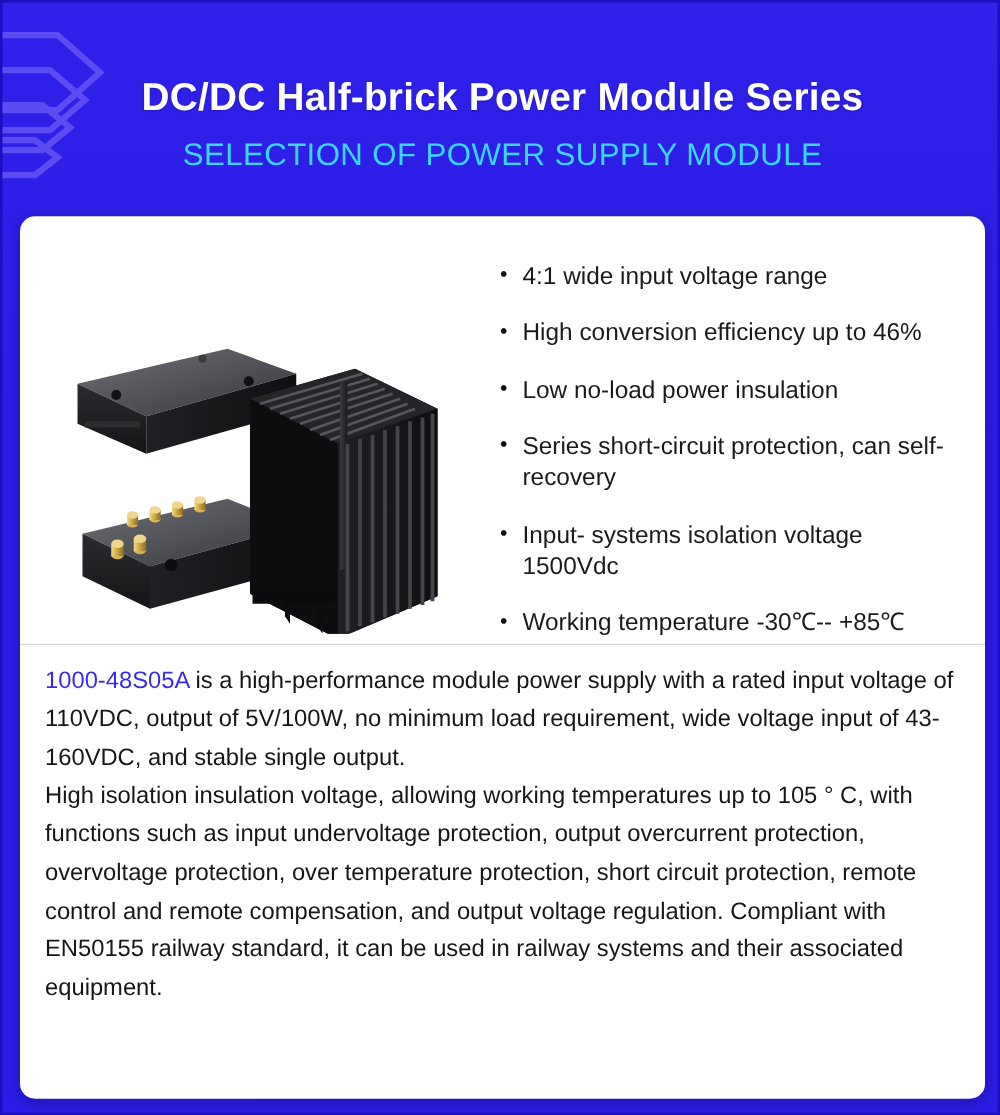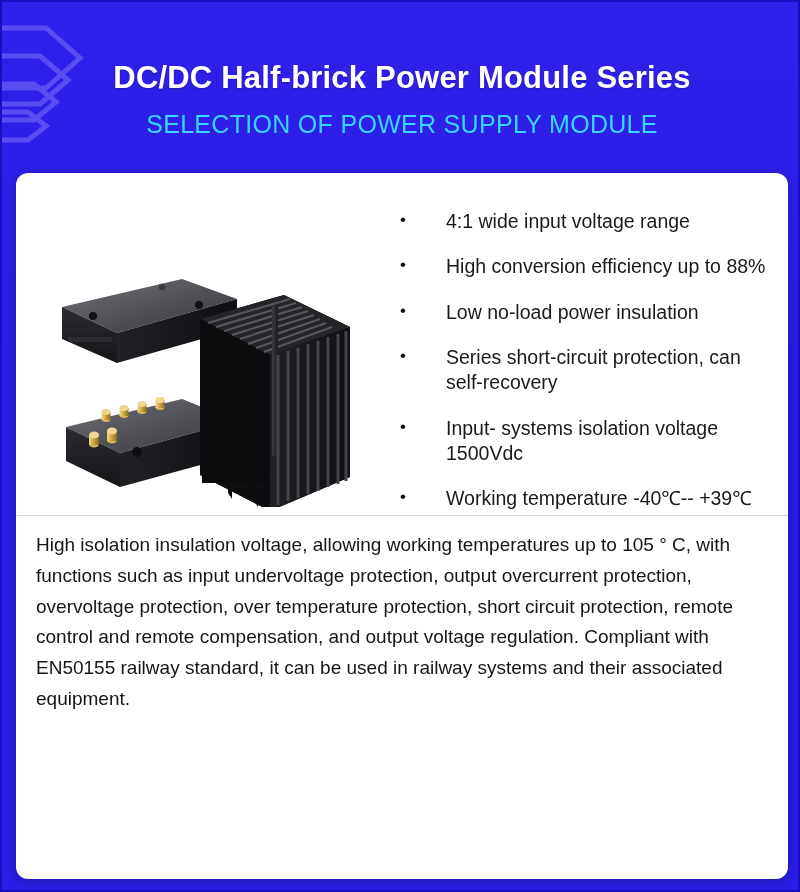--- a/index.html
+++ b/index.html
@@ -100,21 +100,20 @@
     line-height: 1.3;
   }
   .bullet {
     flex: 0 0 18px;
     font-size: 17px;
     line-height: 1.35;
     color: #111;
   }
   .feature-text {
     flex: 1 1 auto;
-    margin-left: 28px;
   }
 
   
   .description {
     padding: 14px 20px 0 20px;
     color: #161616;
     font-size: 19px;
     line-height: 1.62;
   }
   .description p {
@@ -255,39 +254,40 @@
         </svg>
       </div>
 
       <div class="features">
         <div class="feature">
           <span class="bullet">•</span>
           <span class="feature-text">4:1 wide input voltage range</span>
         </div>
         <div class="feature">
           <span class="bullet">•</span>
-          <span class="feature-text">High conversion efficiency up to 88%</span>
+          <span class="feature-text">High conversion efficiency up to 46%</span>
         </div>
         <div class="feature">
           <span class="bullet">•</span>
           <span class="feature-text">Low no-load power insulation</span>
         </div>
         <div class="feature">
           <span class="bullet">•</span>
           <span class="feature-text">Series short-circuit protection, can self-recovery</span>
         </div>
         <div class="feature">
           <span class="bullet">•</span>
           <span class="feature-text">Input- systems isolation voltage  1500Vdc</span>
         </div>
         <div class="feature">
           <span class="bullet">•</span>
-          <span class="feature-text">Working temperature -40℃-- +39℃</span>
+          <span class="feature-text">Working temperature -30℃-- +85℃</span>
         </div>
       </div>
     </div>
 
     <div class="description">
+      <p><span class="model">1000-48S05A</span><span> is a high-performance module power supply with a rated input voltage of 110VDC, output of 5V/100W, no minimum load requirement, wide voltage input of 43-160VDC, and stable single output.</span></p>
       <p>High isolation insulation voltage, allowing working temperatures up to 105 ° C, with functions such as input undervoltage protection, output overcurrent protection, overvoltage protection, over temperature protection, short circuit protection, remote control and remote compensation, and output voltage regulation. Compliant with EN50155 railway standard, it can be used in railway systems and their associated equipment.</p>
     </div>
 
   </div>
 </div>
 
 </body></html>

